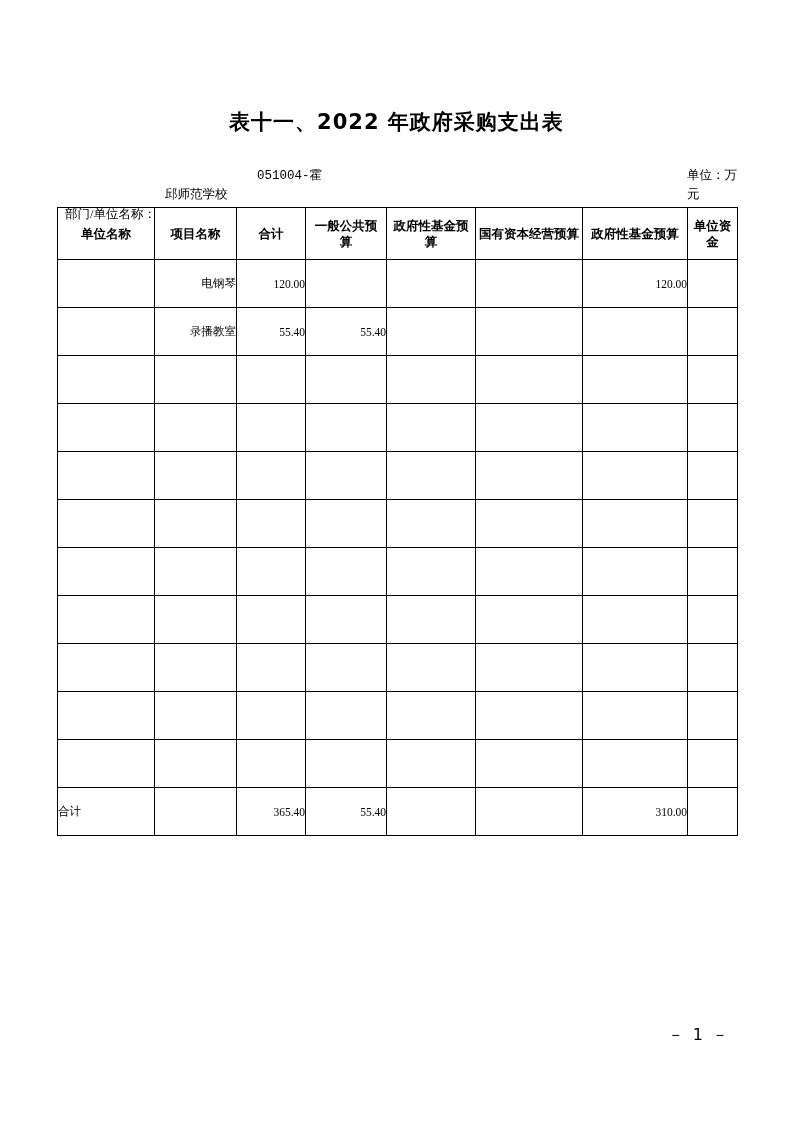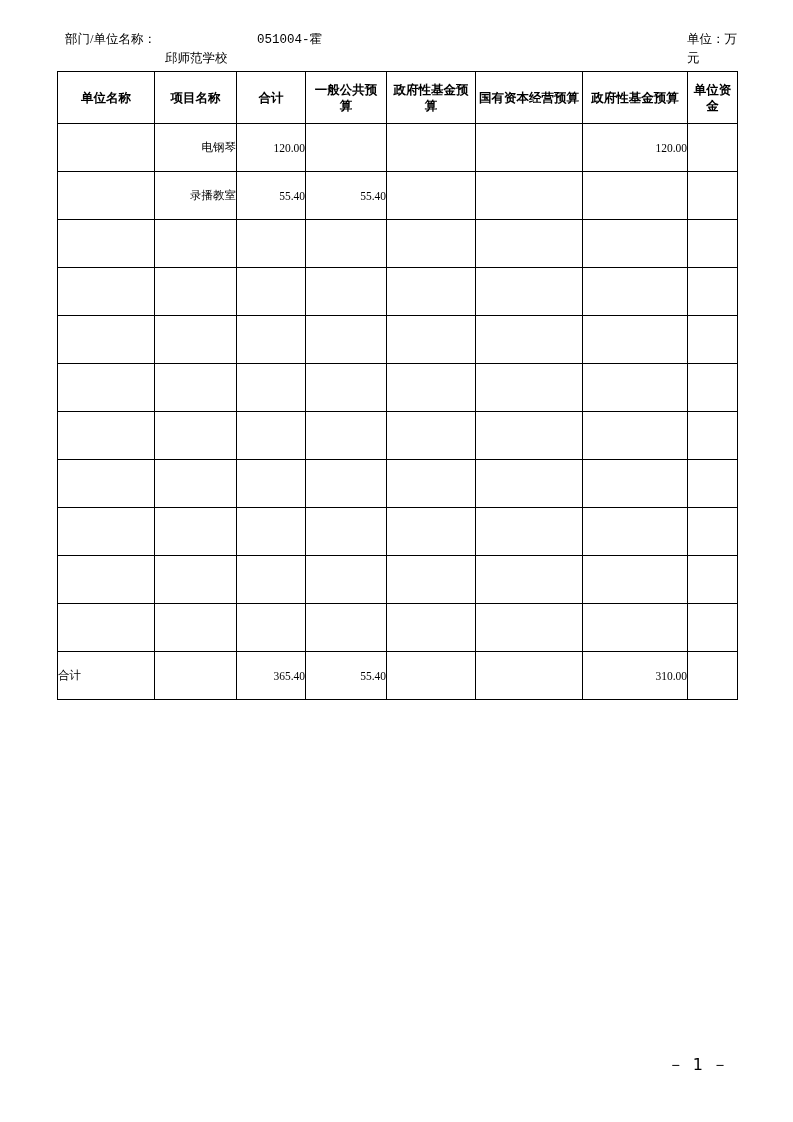--- a/index.html
+++ b/index.html
@@ -41,20 +41,21 @@
   .meta-left {
     position: absolute;
     left: 8px;
     top: 0;
     width: 300px;
     line-height: 19px;
   }
   .meta-left .lbl {
     float: left;
     width: 92px;
+    margin-top: 39px;
   }
   .meta-left .val {
     margin-left: 100px;
     font-family: Liberation Mono, monospace;
   }
   .meta-right {
     position: absolute;
     right: 0;
     top: 0;
     text-align: left;
@@ -121,20 +122,21 @@
     font-family: "DejaVu Sans", "Liberation Sans", sans-serif;
     font-size: 16px;
     letter-spacing: 2px;
   }
 </style>
 </head>
 <body>
 
 <div class="page">
 
+  <h1 class="doc-title">表十一、2022 年政府采购支出表</h1>
 
   <div class="meta-row">
     <div class="meta-left">
       <span class="lbl">部门/单位名称：</span>
       <span class="val">051004-霍</span>
       <div class="val">邱师范学校</div>
     </div>
     <div class="meta-right">
       <div>单位：万</div>
       <div>元</div>

